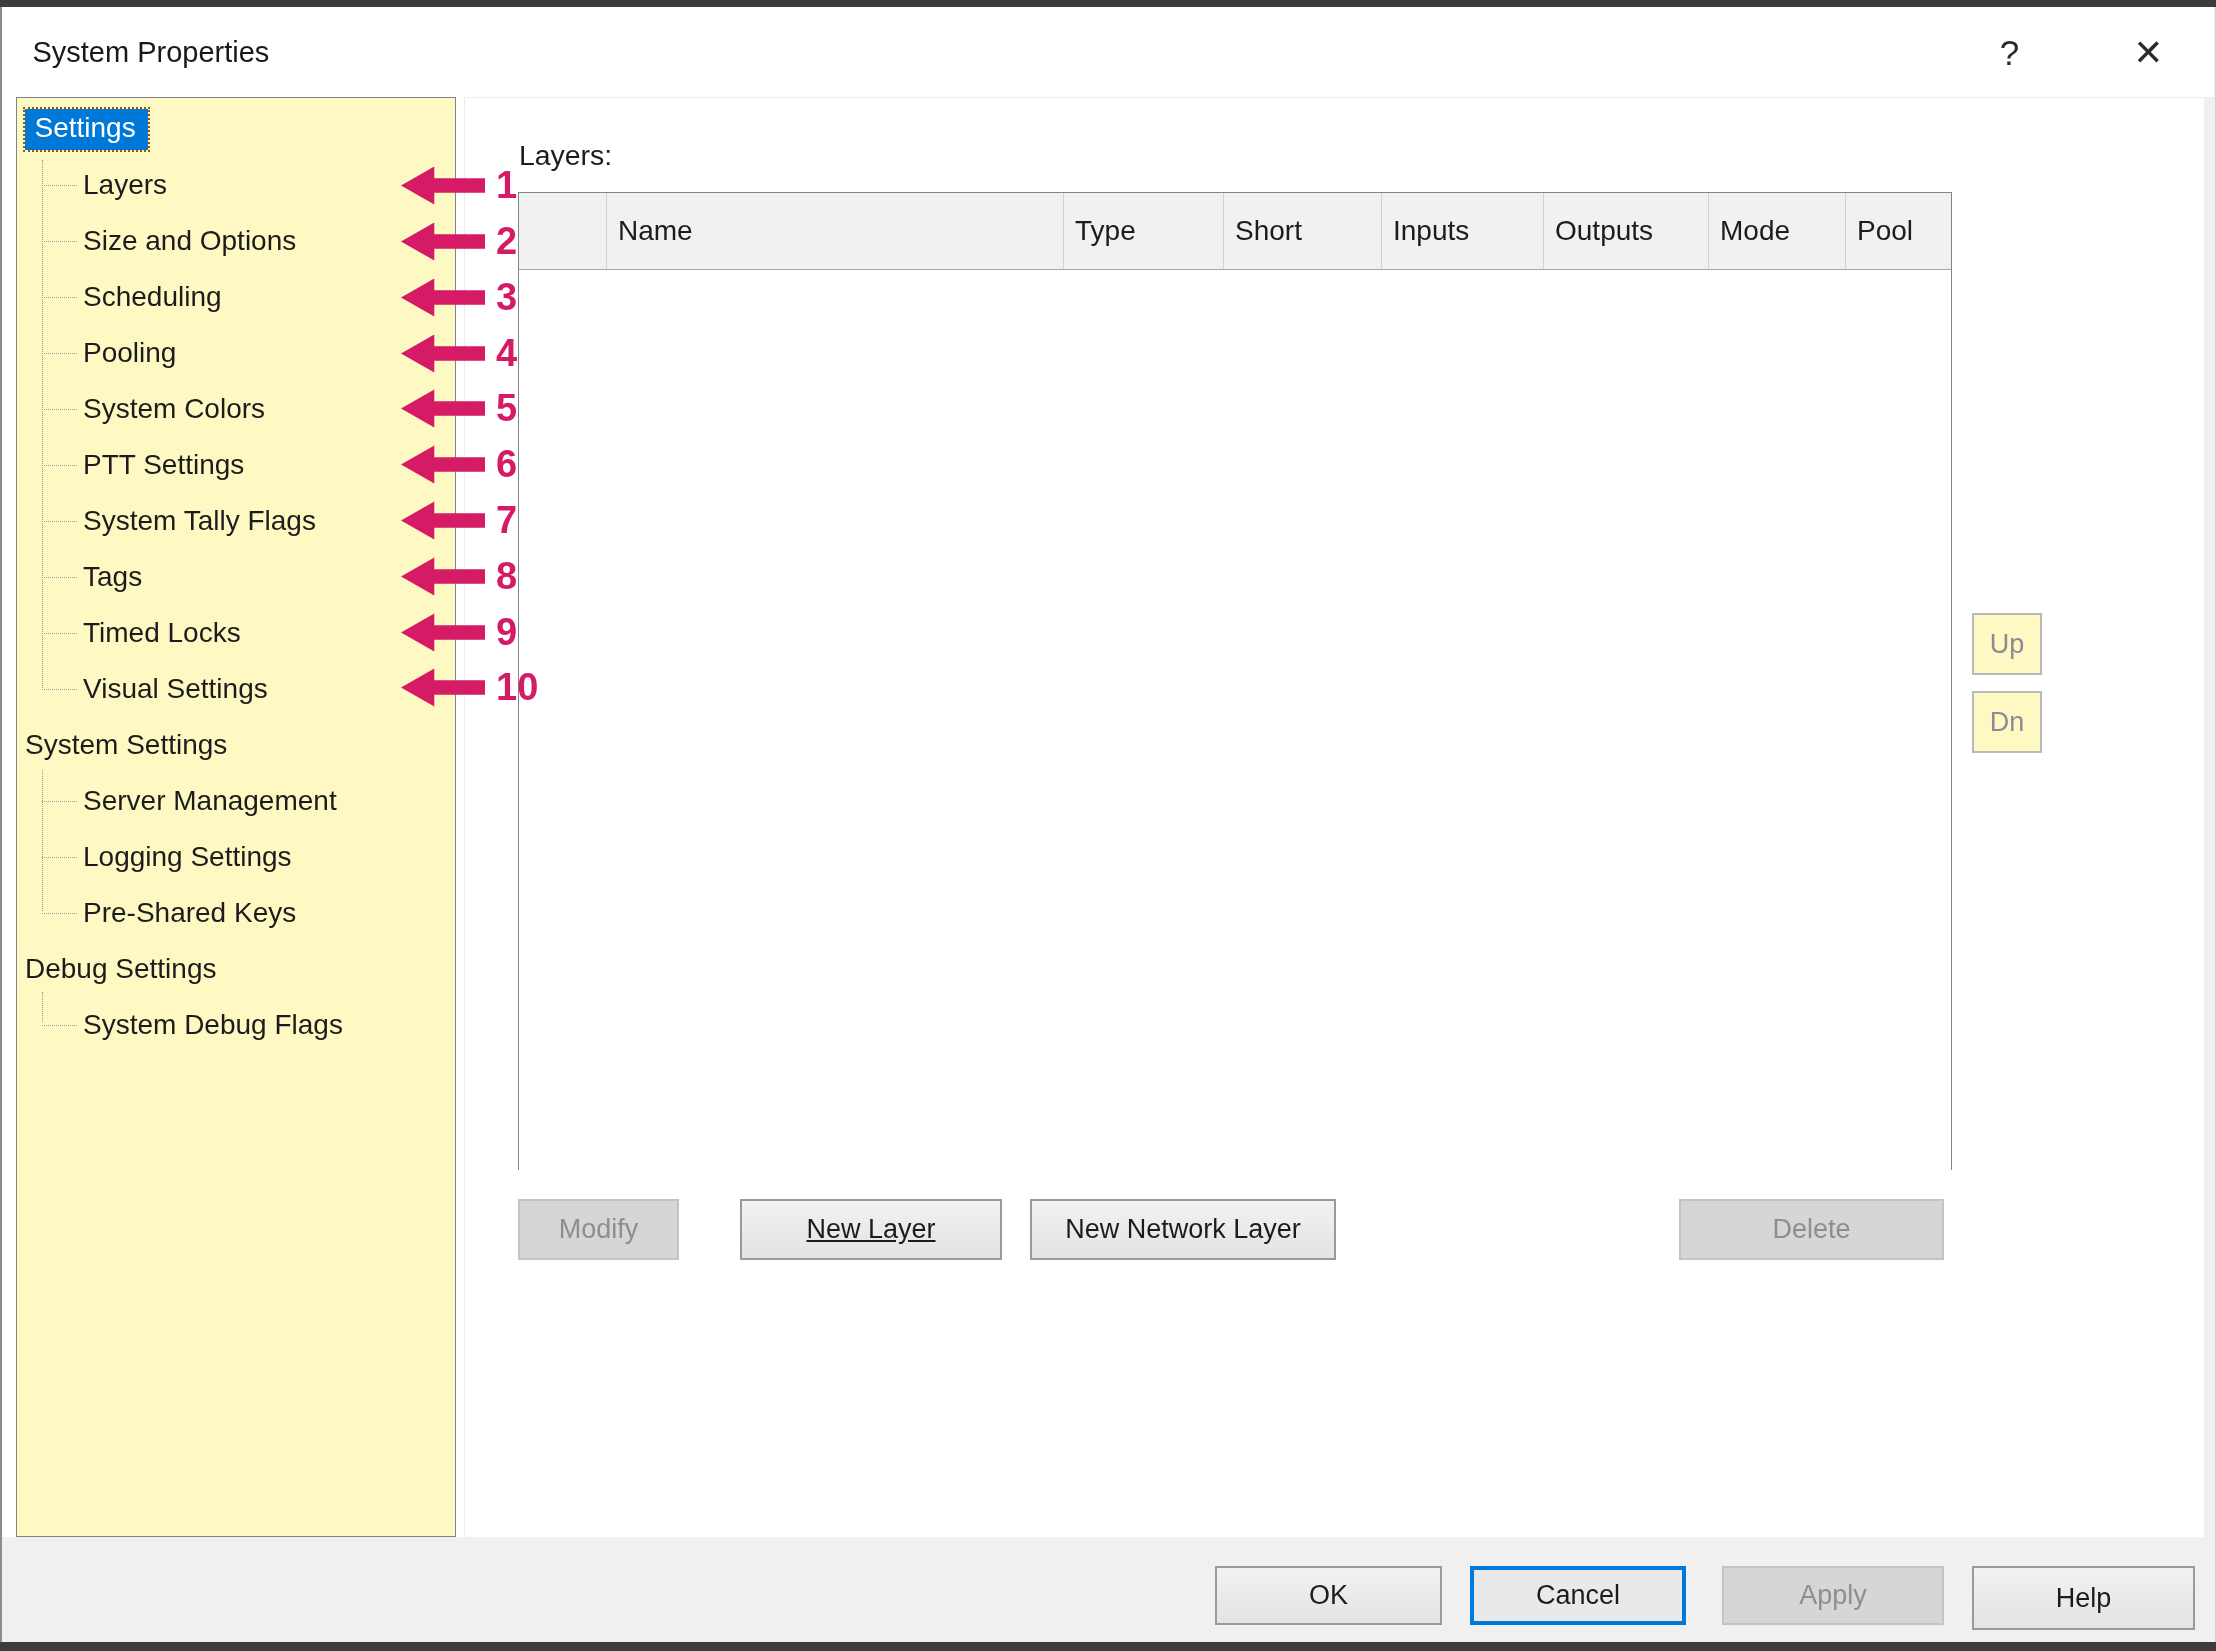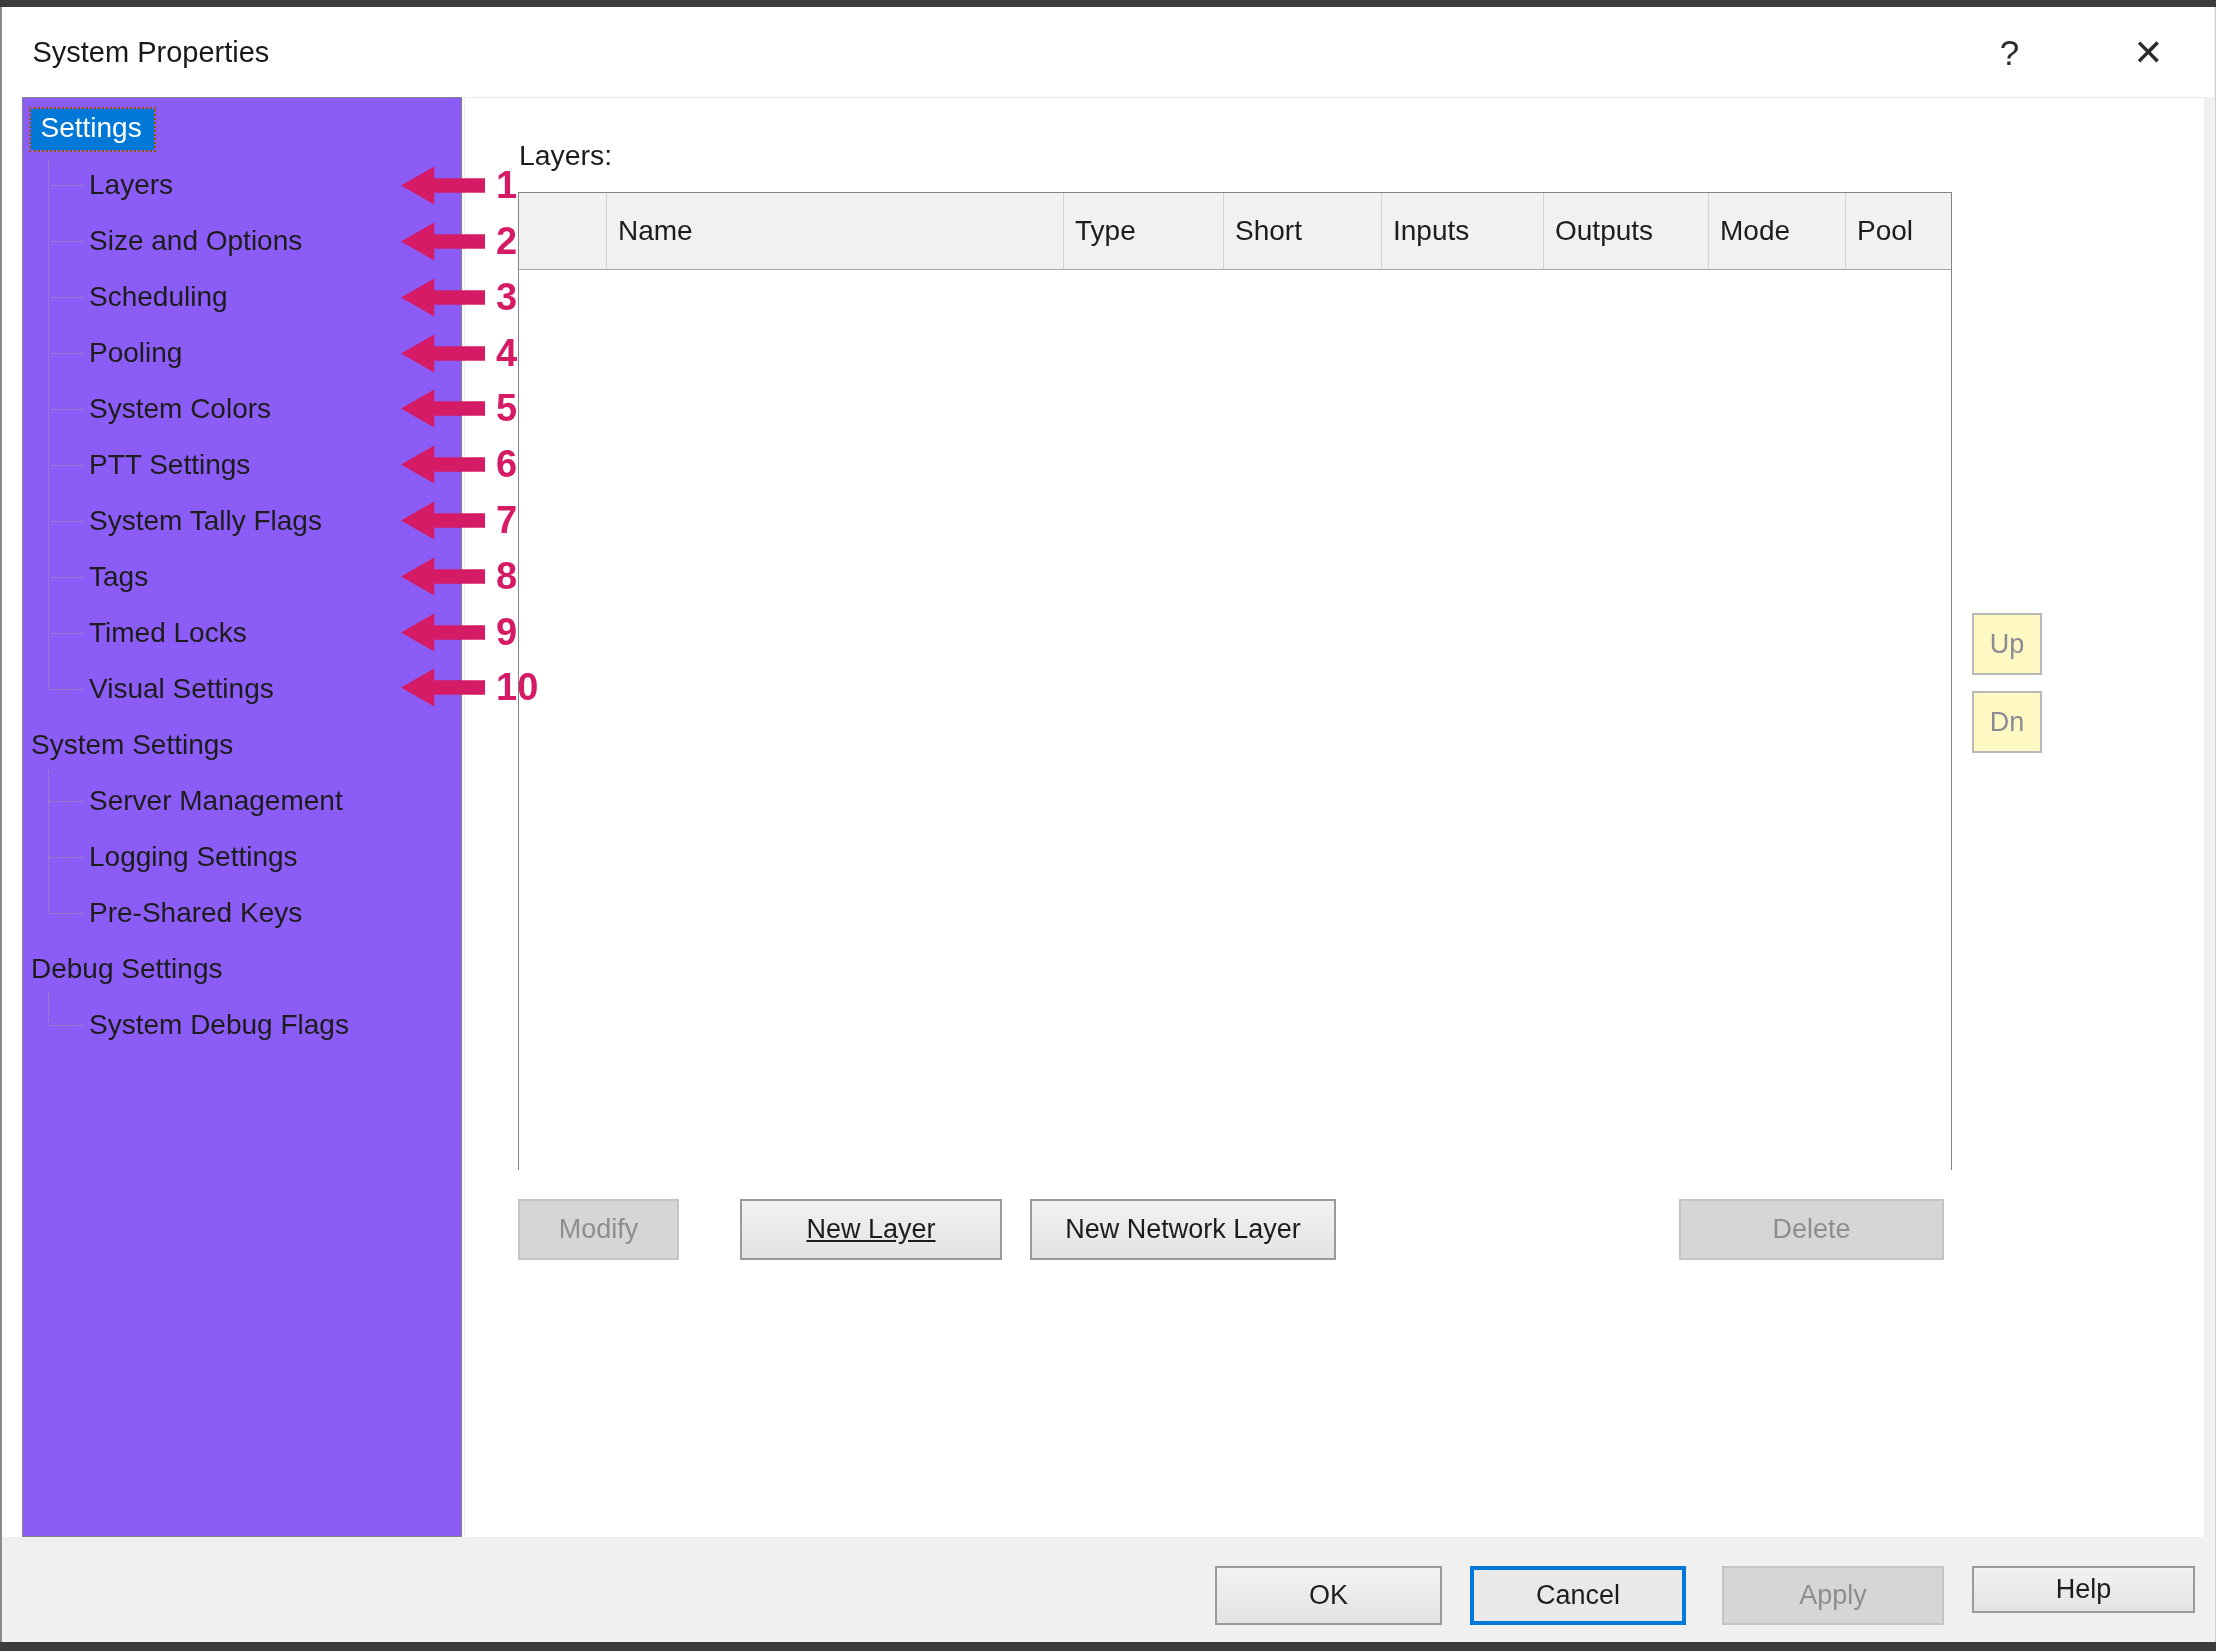--- a/index.html
+++ b/index.html
@@ -26,22 +26,22 @@
   }
   #help-button  { left:1969px; font-size:35px; }
   #close-button { left:2108px; }
 
   #body-bg { position:absolute; left:2.4px; top:97px; width:2202px; height:1440px; background:#ffffff; }
   #main-edge { position:absolute; left:464px; top:97px; width:1741px; height:1440px;
                border-left:0.8px solid #ececec; border-top:0.8px solid #ececec; pointer-events:none; }
   #footer { position:absolute; left:2.4px; top:1537px; width:2212px; height:105px; background:#f0f0f0; }
 
   
-  #tree-panel { position:absolute; left:22px; top:97px; width:440px; height:1440px;
-                background:#8b5cf6; border:1.6px solid #80838c; box-sizing:border-box; }
+  #tree-panel { position:absolute; left:16px; top:97px; width:440px; height:1440px;
+                background:#fef9c3; border:1.6px solid #80838c; box-sizing:border-box; }
   #tree { padding-top:3.2px; }
   .tree-row { position:relative; height:56px; display:flex; align-items:center; font-size:28px; white-space:nowrap; }
   .tree-row.root  { padding-left:8px; }
   .tree-row.child { padding-left:66px; }
   .tree-row.child::before {
     content:''; position:absolute; left:24.5px; top:50%; width:35px; height:0;
     border-top:1.6px dotted #9a9a9a;
   }
   .sel {
     display:inline-block; background:var(--accent,#0078d7); color:#ffffff;
@@ -79,21 +79,21 @@
   #btn-up.disabled, #btn-dn.disabled { background:#fef9c3; border-color:#b9b9b9; color:#8b8b95; }
 
   #btn-modify            { left:518px;  top:1199px; width:161px; height:61px; }
   #btn-new-layer         { left:740px;  top:1199px; width:262px; height:61px;text-decoration:underline; }
   #btn-new-network-layer { left:1030px; top:1199px; width:306px; height:61px; }
   #btn-delete            { left:1679px; top:1199px; width:265px; height:61px; }
 
   #btn-ok     { left:1215px; top:1566px; width:227px; height:59px; }
   #btn-cancel { left:1470px; top:1566px; width:216px; height:59px; }
   #btn-apply  { left:1722px; top:1566px; width:222px; height:59px; }
-  #btn-help   { left:1972px; top:1566px; width:223px; height:47px; }
+  #btn-help   { left:1972px; top:1566px; width:223px; height:64px; }
 </style>
 </head>
 <body>
 
 <div id="window">
 
   <div class="frame" id="frame-top"></div>
   <div class="frame" id="frame-bottom"></div>
   <div class="frame" id="frame-left"></div>
   <div class="frame" id="frame-right"></div>

